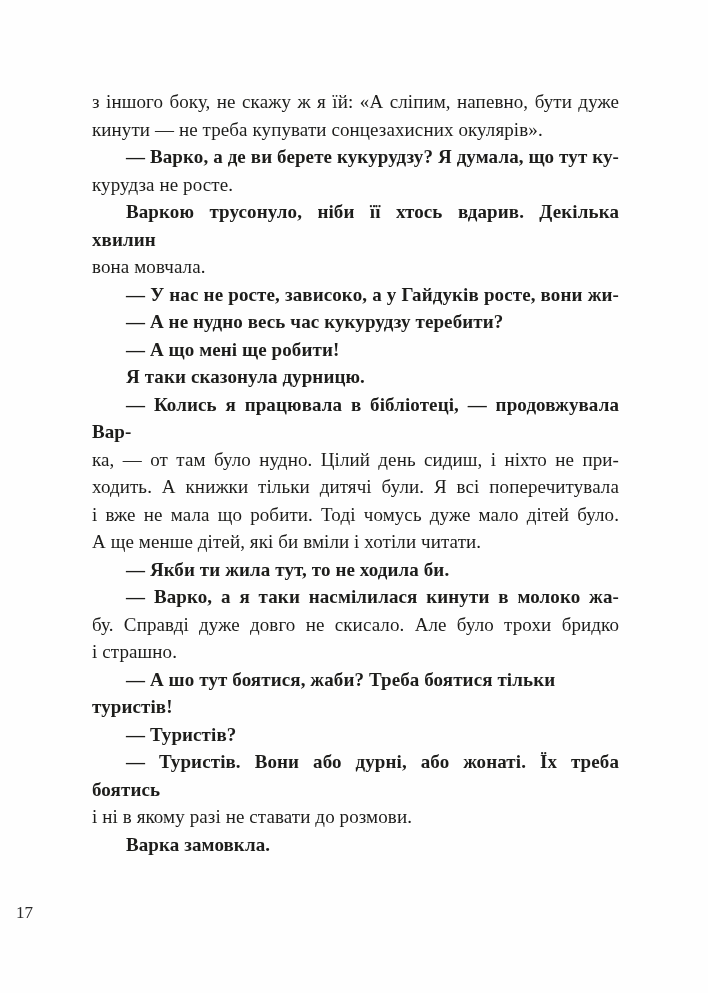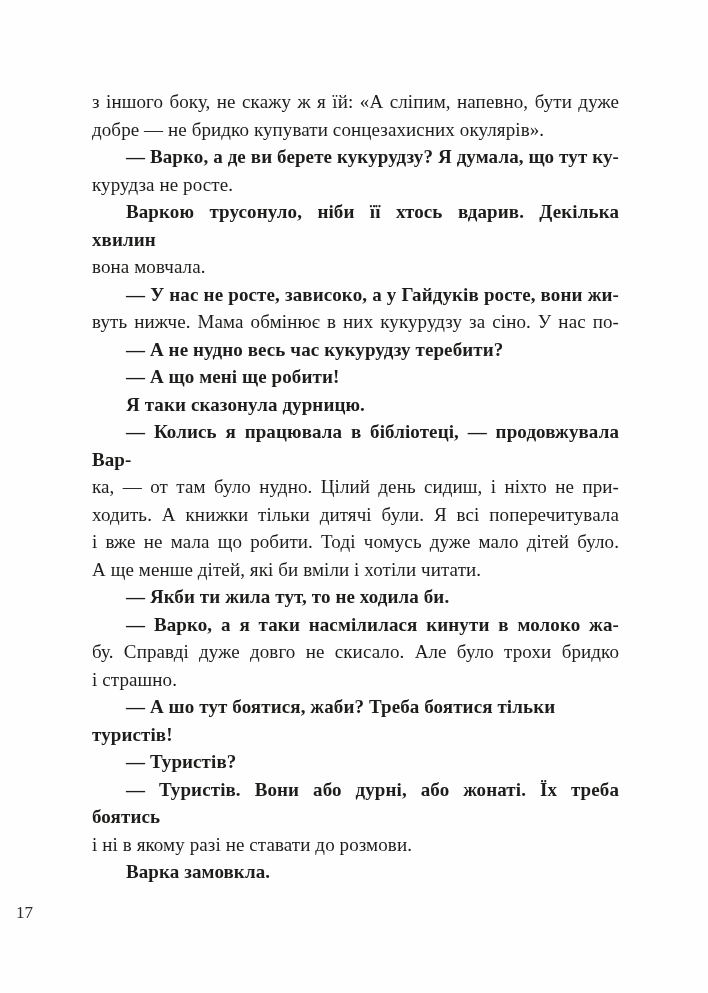--- a/index.html
+++ b/index.html
@@ -46,27 +46,26 @@
     font-size: 17px;
     color: #2a2a2a;
   }
 </style>
 </head>
 <body>
 
 <div class="book-page">
   <div class="text-block">
       <div class="line just">з іншого боку, не скажу ж я їй: «А сліпим, напевно, бути дуже</div>
-      <div class="line">добре — не бридко купувати сонцезахисних окулярів».</div>
+      <div class="line">кинути — не треба купувати сонцезахисних окулярів».</div>
       <div class="line indent just">— Варко, а де ви берете кукурудзу? Я думала, що тут ку-</div>
       <div class="line">курудза не росте.</div>
       <div class="line indent just">Варкою трусонуло, ніби її хтось вдарив. Декілька хвилин</div>
       <div class="line">вона мовчала.</div>
       <div class="line indent just">— У нас не росте, зависоко, а у Гайдуків росте, вони жи-</div>
-      <div class="line just">вуть нижче. Мама обмінює в них кукурудзу за сіно. У нас по-</div>
       <div class="line indent">— А не нудно весь час кукурудзу теребити?</div>
       <div class="line indent">— А що мені ще робити!</div>
       <div class="line indent">Я таки сказонула дурницю.</div>
       <div class="line indent just">— Колись я працювала в бібліотеці, — продовжувала Вар-</div>
       <div class="line just">ка, — от там було нудно. Цілий день сидиш, і ніхто не при-</div>
       <div class="line just">ходить. А книжки тільки дитячі були. Я всі поперечитувала</div>
       <div class="line just">і вже не мала що робити. Тоді чомусь дуже мало дітей було.</div>
       <div class="line">А ще менше дітей, які би вміли і хотіли читати.</div>
       <div class="line indent">— Якби ти жила тут, то не ходила би.</div>
       <div class="line indent just">— Варко, а я таки насмілилася кинути в молоко жа-</div>

